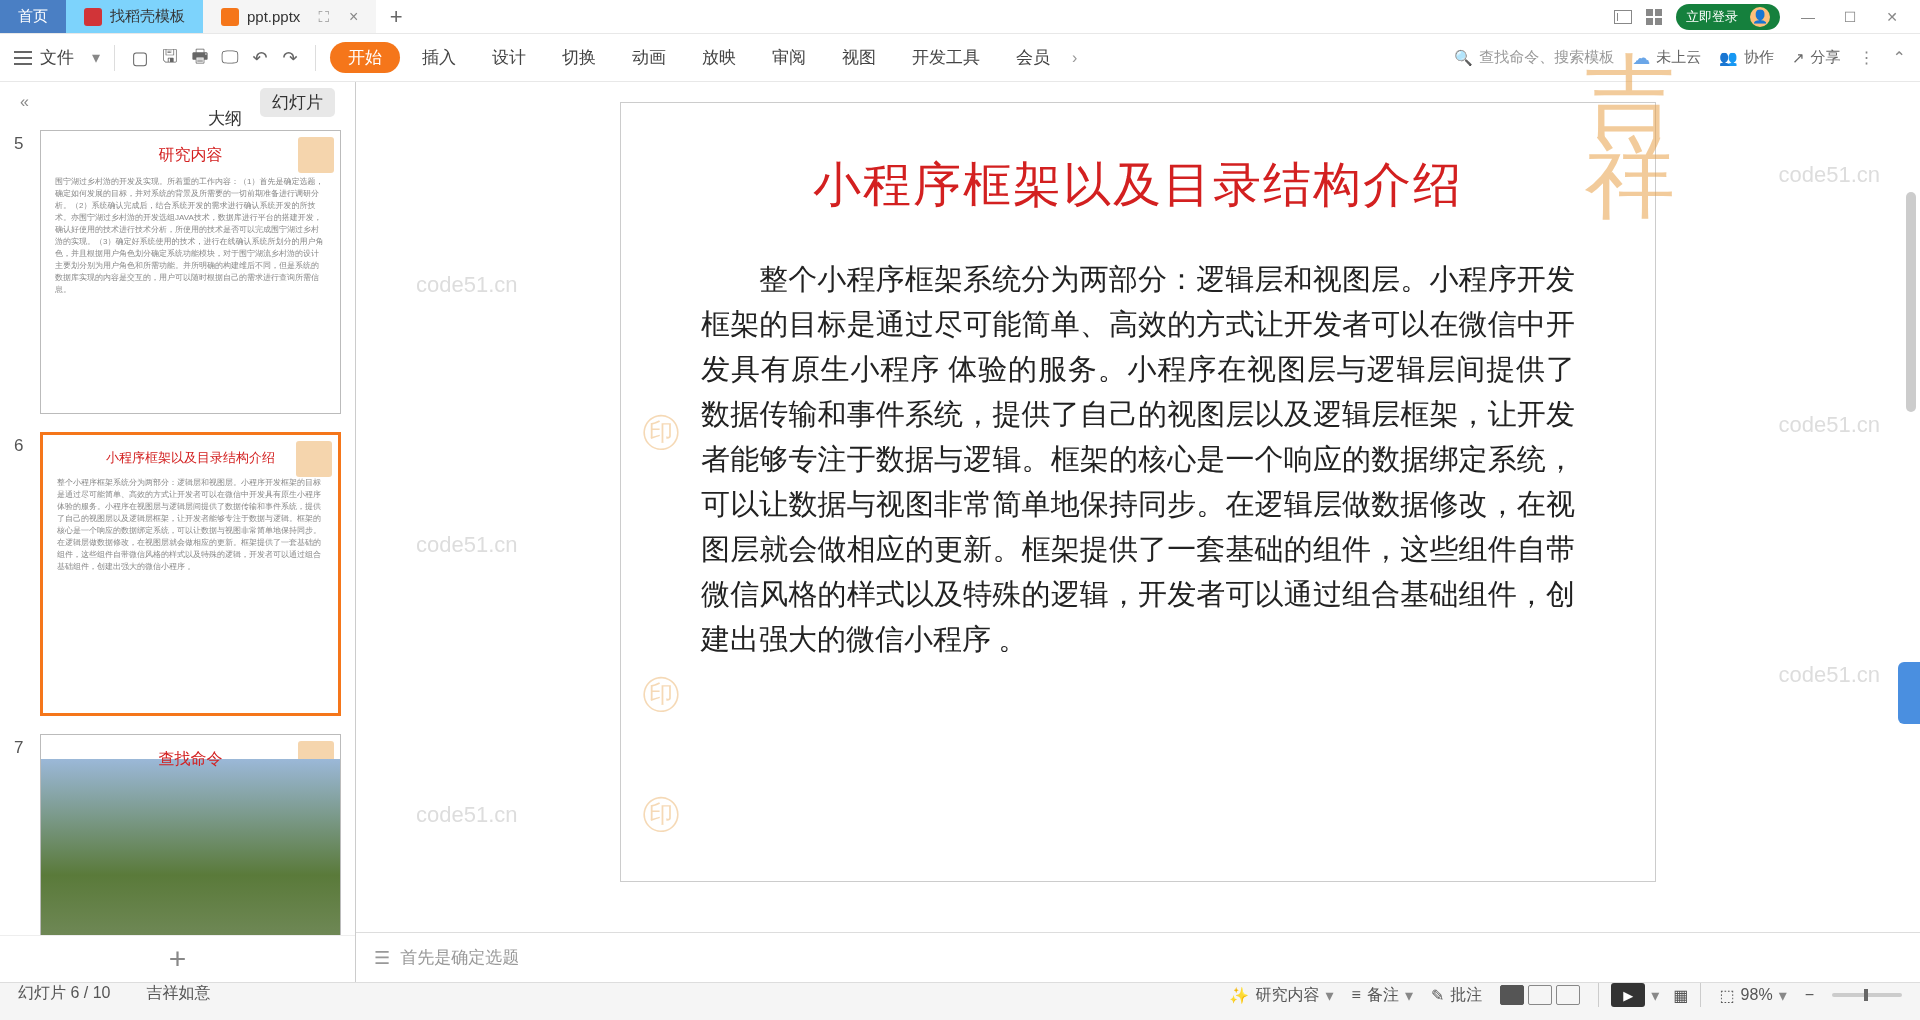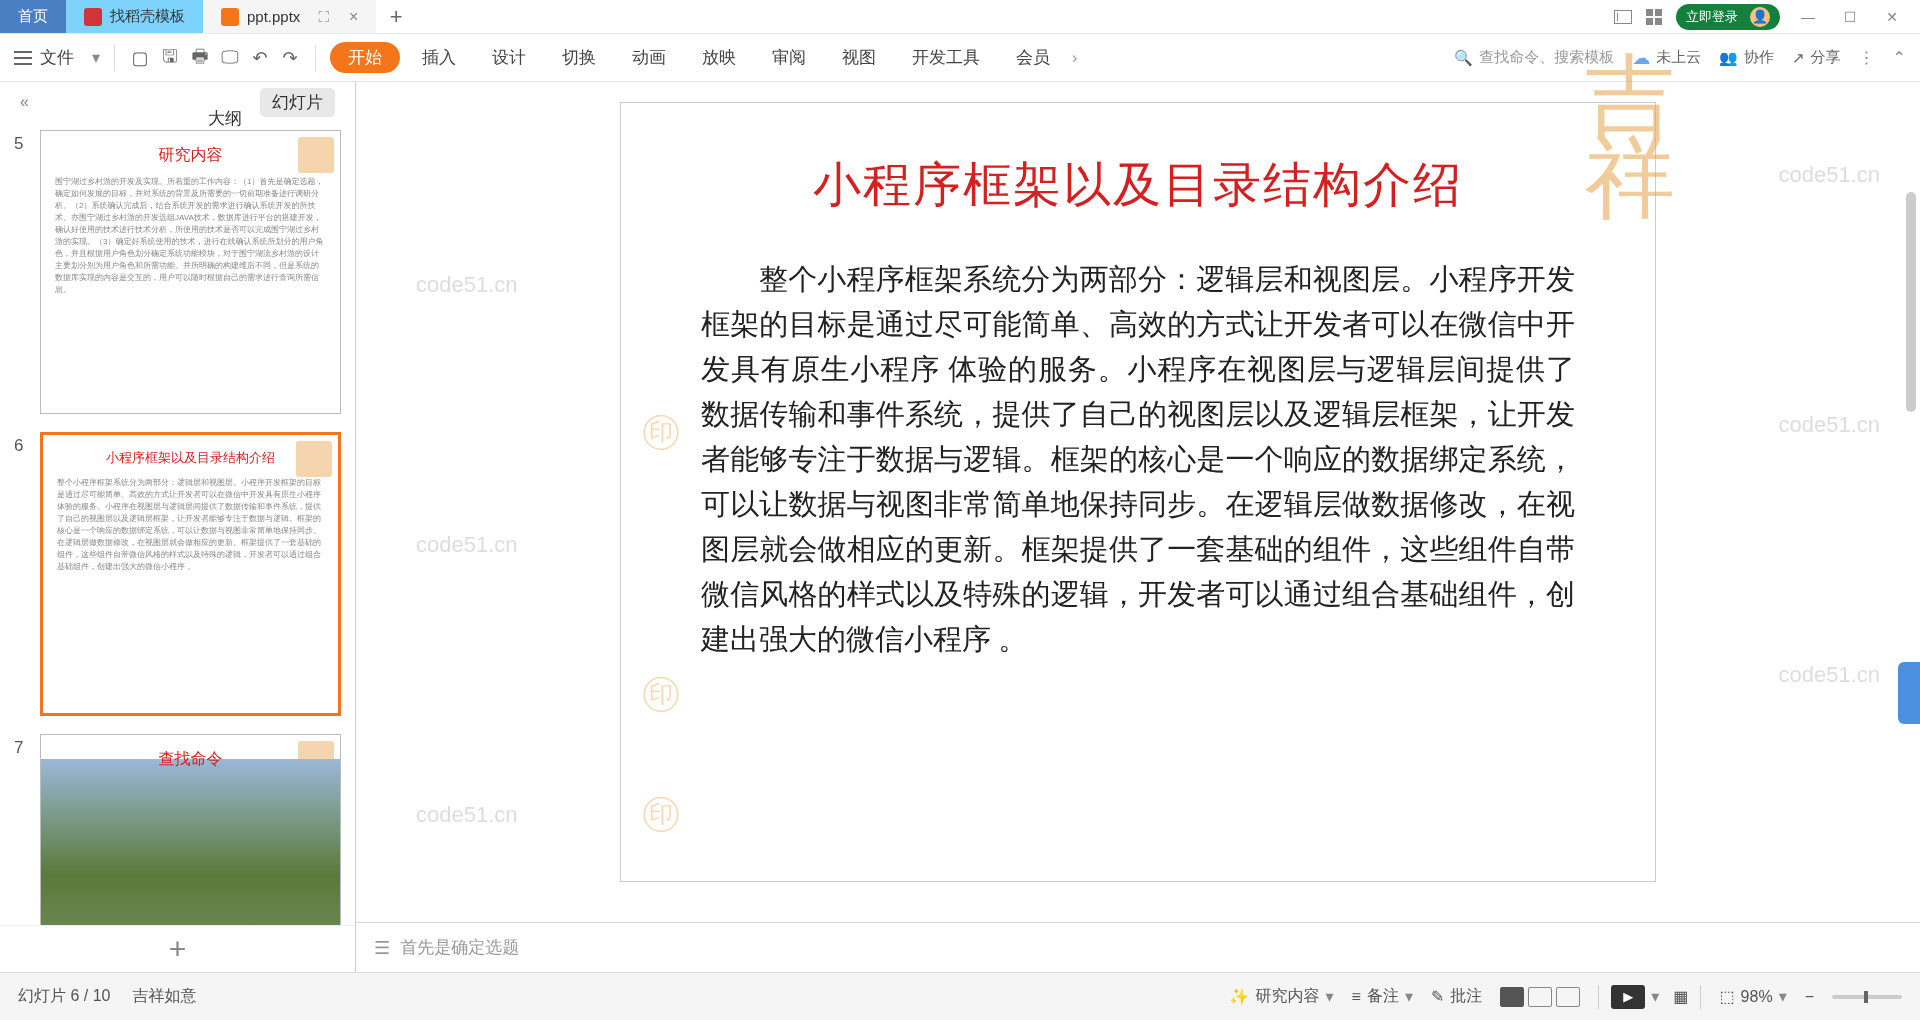--- a/index.html
+++ b/index.html
@@ -55,21 +55,21 @@
 .watermark { position: absolute; color: #ddd; font-size: 22px; pointer-events: none; z-index: 1; }
 .slide-canvas { flex: 1; display: flex; align-items: flex-start; justify-content: center; padding: 20px 40px; position: relative; }
 .slide { width: 1036px; height: 780px; background: #fff; border: 1px solid #ccc; position: relative; padding: 50px 80px; z-index: 5; }
 .slide-title { color: #d32020; font-size: 48px; font-family: SimSun, serif; text-align: center; margin-bottom: 40px; letter-spacing: 2px; }
 .slide-body { color: #222; font-size: 29px; font-family: SimSun, serif; line-height: 1.55; text-indent: 2em; text-align: justify; }
 .slide-overlay { position: absolute; top: 378px; left: 0; right: 0; text-align: center; color: #d32020; font-size: 44px; font-family: SimSun, serif; letter-spacing: 2px; pointer-events: none; }
 .slide-corner { position: absolute; top: -40px; right: -50px; width: 150px; height: 180px; color: #e8a24a; opacity: .55; font-size: 90px; font-family: Liberation Mono, monospace; line-height: .9; text-align: center; }
 .seal { position: absolute; width: 56px; height: 56px; opacity: .4; color: #e8a24a; font-size: 40px; }
 .notes-area { height: 50px; border-top: 1px solid #ddd; display: flex; align-items: center; padding: 0 18px; gap: 10px; color: #999; font-size: 17px; }
 .notes-icon { font-size: 18px; }
-.statusbar { height: 48px; background: #f5f5f5; border-top: 1px solid #ddd; display: flex; align-items: center; padding: 0 18px; font-size: 16px; color: #555; gap: 22px; }
+.statusbar { height: 38px; background: #f5f5f5; border-top: 1px solid #ddd; display: flex; align-items: flex-start; padding: 0 18px; font-size: 16px; color: #555; gap: 36px; }
 .statusbar-right { margin-left: auto; display: flex; align-items: center; gap: 18px; }
 .status-item { display: flex; align-items: center; gap: 6px; color: #555; }
 .view-icons { display: flex; gap: 4px; }
 .view-icon { width: 24px; height: 20px; border: 1.5px solid #888; border-radius: 2px; }
 .view-icon.active { background: #555; border-color: #555; }
 .play-btn { width: 34px; height: 24px; background: #333; color: #fff; display: flex; align-items: center; justify-content: center; border-radius: 3px; font-size: 13px; }
 .side-handle { position: absolute; right: 0; top: 580px; width: 22px; height: 62px; background: #4a8fe0; border-radius: 6px 0 0 6px; z-index: 20; }
 .vscroll { position: absolute; right: 2px; top: 80px; width: 12px; bottom: 90px; }
 .vscroll-thumb { position: absolute; top: 30px; width: 10px; height: 220px; background: #ccc; border-radius: 5px; }
 </style>

